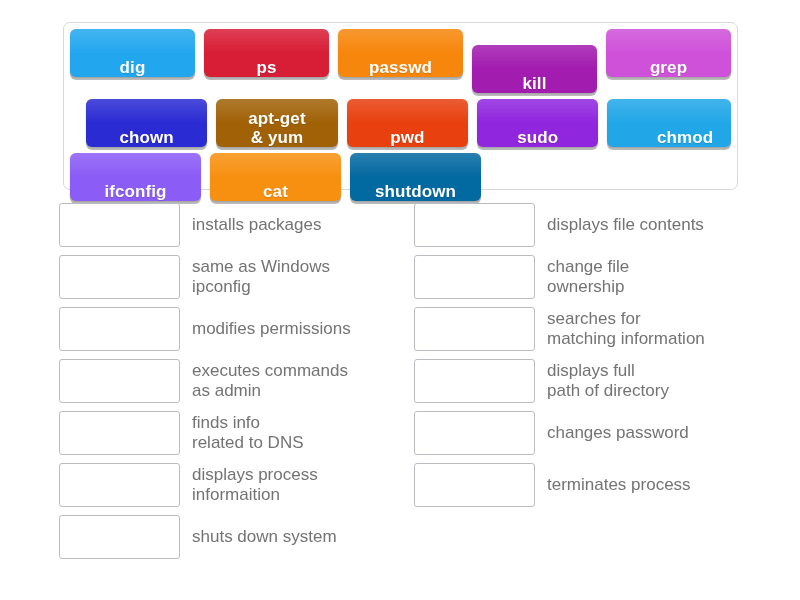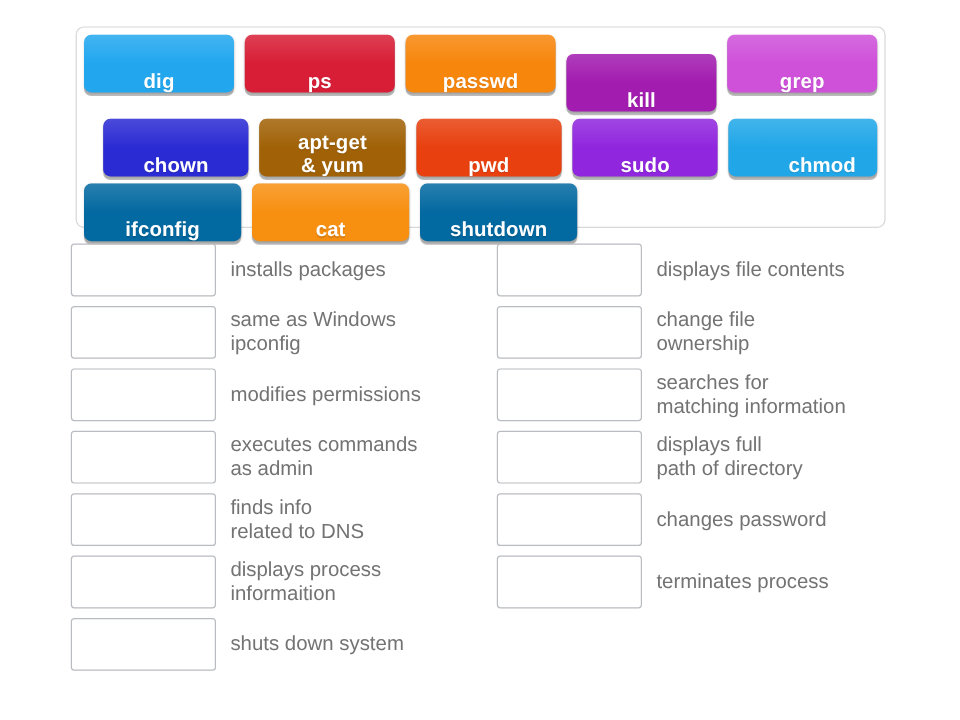--- a/index.html
+++ b/index.html
@@ -133,21 +133,21 @@
         <span class="tile-label">pwd</span>
       </div>
       <div class="tile" style="background: rgb(144, 38, 222);">
         <span class="tile-label">sudo</span>
       </div>
       <div class="tile" style="background: rgb(33, 167, 232); padding-left: 32px;">
         <span class="tile-label">chmod</span>
       </div>
     </div>
     <div class="tile-row">
-      <div class="tile" style="background: #0369a1;">
+      <div class="tile" style="background: #8b5cf6;">
         <span class="tile-label">ifconfig</span>
       </div>
       <div class="tile" style="background: rgb(247, 144, 17);">
         <span class="tile-label">cat</span>
       </div>
       <div class="tile" style="background: #0369a1;">
         <span class="tile-label">shutdown</span>
       </div>
     </div>
   </div>

